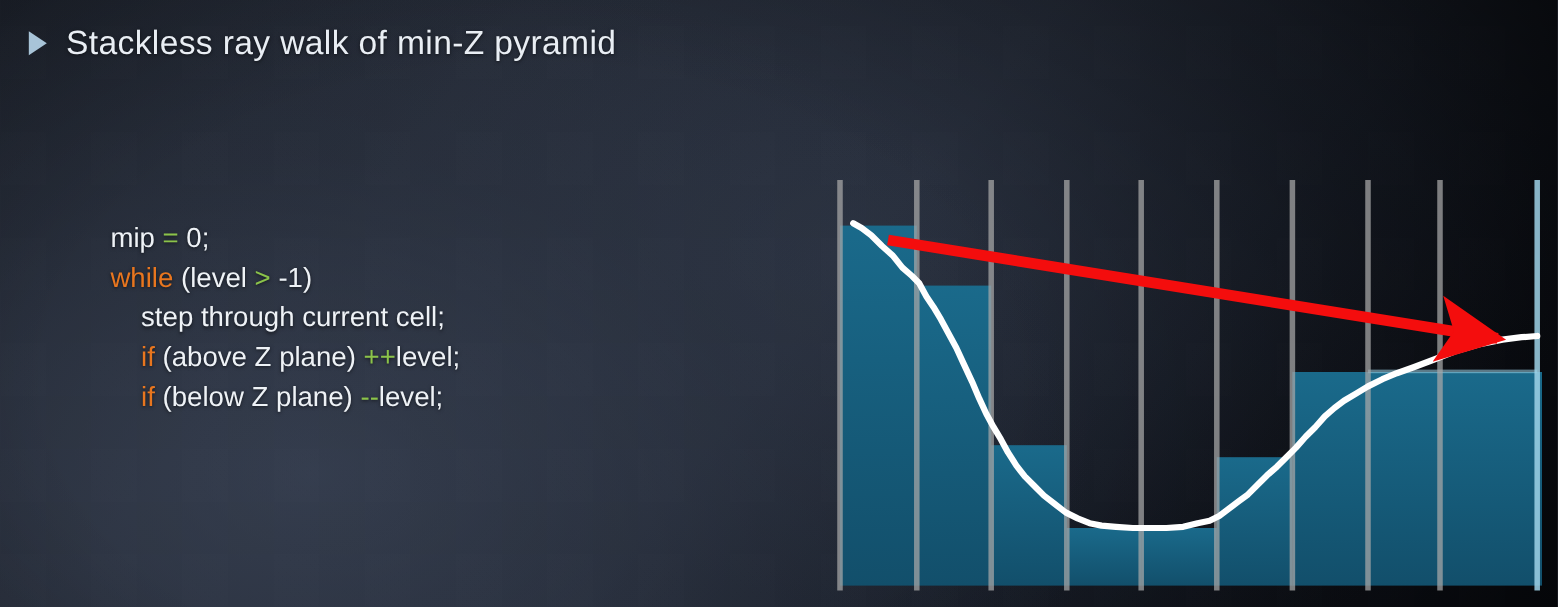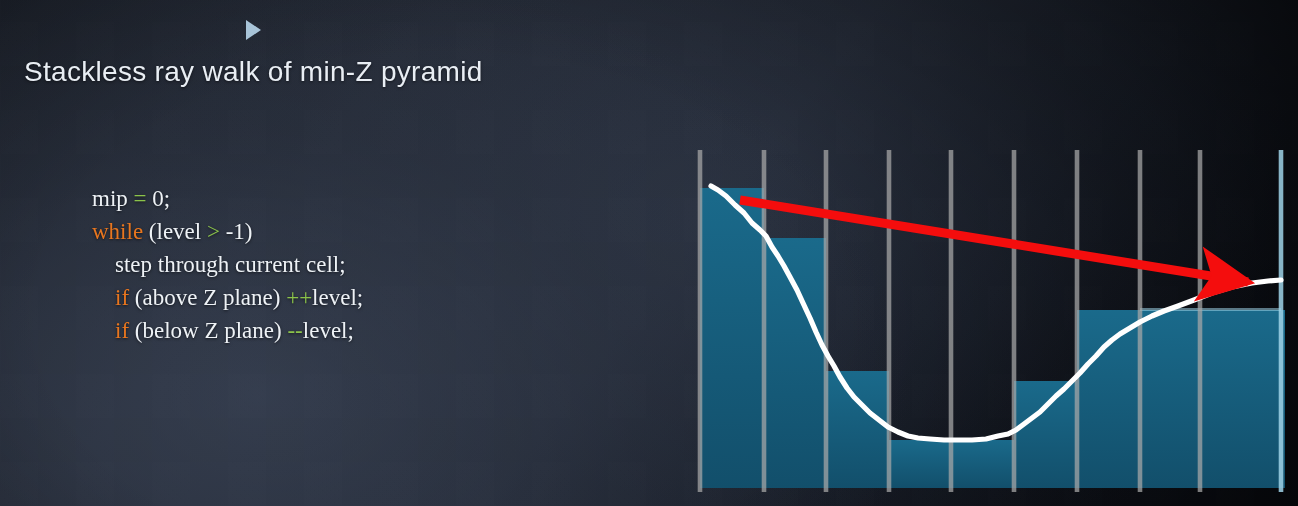--- a/index.html
+++ b/index.html
@@ -39,21 +39,20 @@
   }
 
   
   .bullet-row {
     position: absolute;
     left: 24px;
     top: 20px;
     display: flex;
     align-items: center;
     gap: 16px;
-    flex-direction: column;
   }
   .bullet-marker {
     width: 0; height: 0;
     border-left: 15px solid #a8c4d8;
     border-top: 10px solid transparent;
     border-bottom: 10px solid transparent;
     flex: none;
   }
   .bullet-text {
     color: #e9eef4;
@@ -62,21 +61,21 @@
     letter-spacing: 0.3px;
     white-space: nowrap;
     text-shadow: 0 1px 3px rgba(0,0,0,0.55);
   }
 
   
   .code-block {
     position: absolute;
     left: 92px;
     top: 182px;
-    font-family: Liberation Serif, serif;
+    font-family: Liberation Sans, sans-serif;
     font-size: 23px;
     line-height: 33px;
     color: #eef2f6;
     white-space: pre;
     text-shadow: 0 1px 3px rgba(0,0,0,0.6);
   }
   .code-line { white-space: pre; }
   .tok-kw  { color: #e8761f; }
   .tok-op  { color: #8bc34a; }
   .tok-pl  { color: #eef2f6; }

